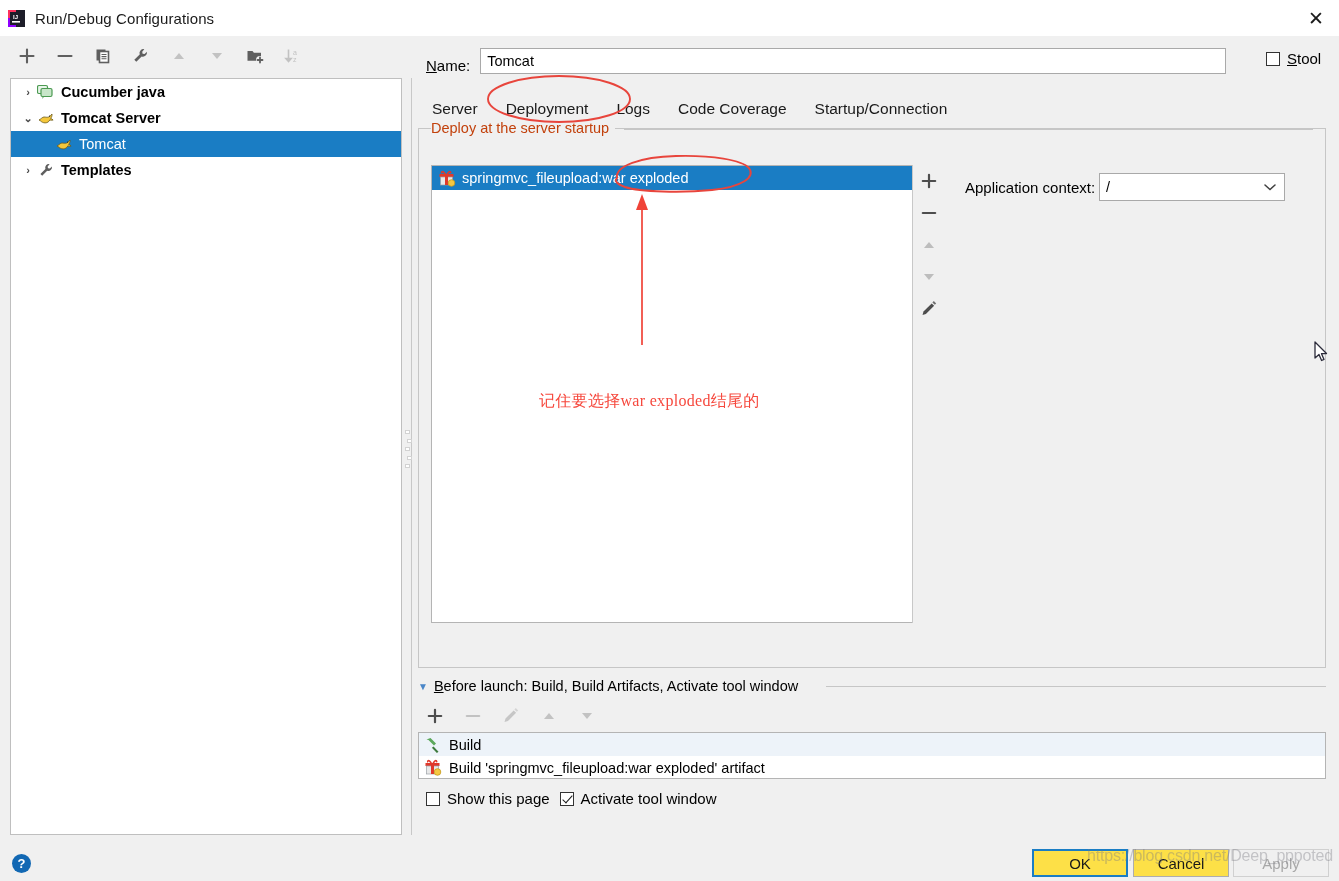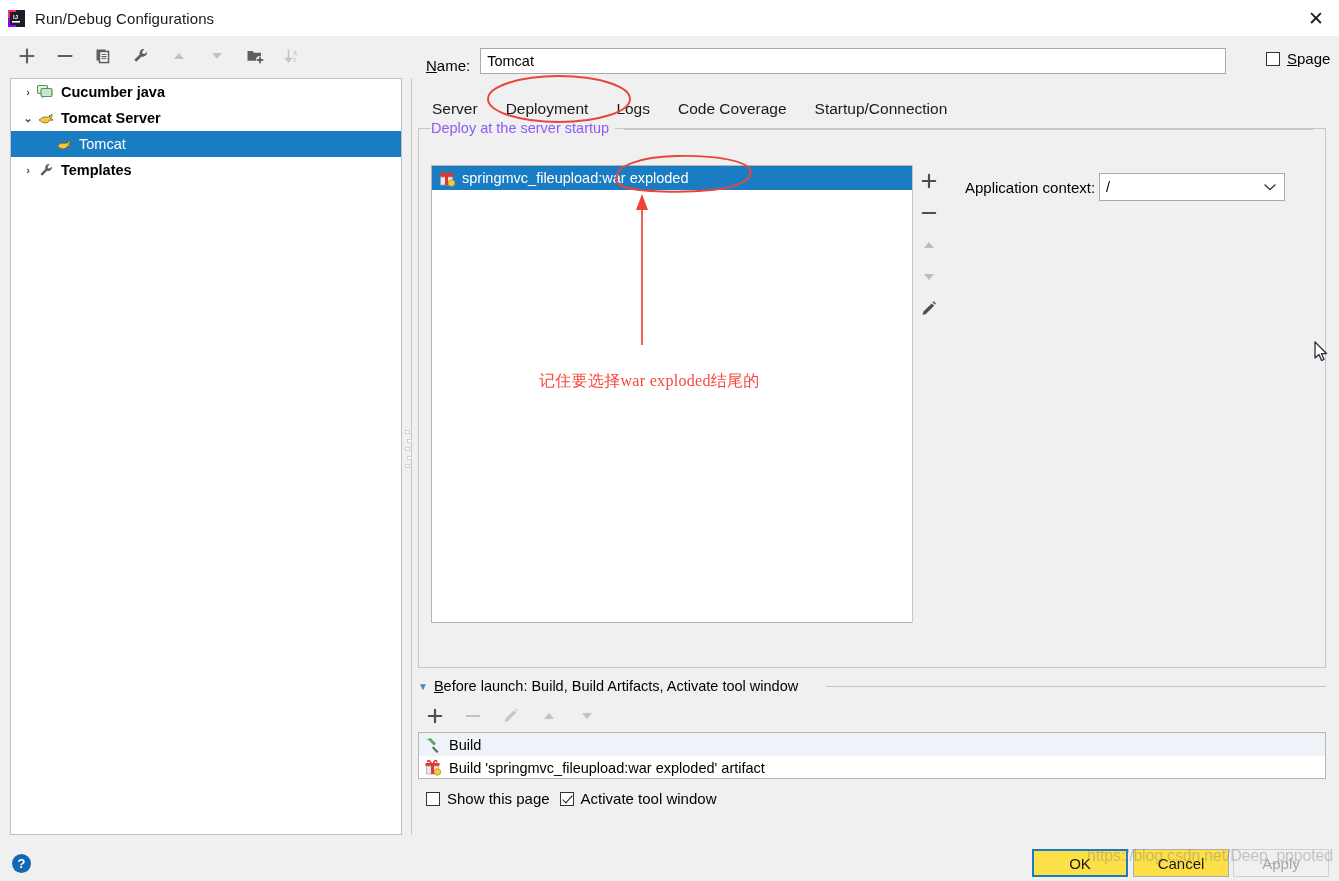--- a/index.html
+++ b/index.html
@@ -117,21 +117,21 @@
     height: 4px; background: #3f7fd0;
   }
 
   .tab-content {
     position: absolute; left: 418px; top: 128px; width: 908px; height: 540px;
     background: #f0f0f0; border: 1px solid #c6c6c6; border-top: 1px solid #c6c6c6;
   }
 
   .deploy-legend {
     position: absolute; left: 12px; top: -9px; background: #f0f0f0;
-    padding: 0 6px 0 0; font-size: 14.5px; color: #8b5cf6;
+    padding: 0 6px 0 0; font-size: 14.5px; color: #c2410c;
   }
   .legend-line {
     position: absolute; left: 205px; right: 12px; top: 0px; height: 1px; background: #c6c6c6;
   }
 
   .deploy-list-wrap {
     position: absolute; left: 12px; top: 36px; width: 513px; height: 458px;
     border: 1px solid #b4b4b4; background: #fff;
   }
   .deploy-item {
@@ -207,21 +207,21 @@
   }
   .btn.primary { border: 2px solid #1a7dc4; }
   .btn.disabled { color: #a8a8a8; border-color: #d0d0d0; background: #f0f0f0; }
   #btn-ok { left: 1032px; top: 849px; width: 96px; }
   #btn-cancel { left: 1133px; top: 849px; width: 96px; }
   #btn-apply { left: 1233px; top: 849px; width: 96px; }
 
   
   .anno { position: absolute; pointer-events: none; }
   .anno-text {
-    position: absolute; left: 539px; top: 371px;
+    position: absolute; left: 539px; top: 391px;
     color: #f6483d; font-size: 16px; font-family: "Liberation Serif", serif;
     white-space: nowrap; letter-spacing: .3px;
   }
   .watermark {
     position: absolute; left: 1087px; top: 847px; width: 250px; height: 30px;
     color: rgba(120,120,130,0.38); font-size: 16px; white-space: nowrap;
     pointer-events: none; letter-spacing: -0.2px;
   }
   .cursor { position: absolute; left: 1314px; top: 341px; }
 </style>
@@ -355,21 +355,21 @@
     </div>
   </div>
 
   <div class="name-row">
     <span class="name-label"><u>N</u><span>ame:</span></span>
     <input class="name-input" type="text" value="Tomcat" style="">
   </div>
 
   <div class="share-box">
     <span class="cbx"></span>
-    <span><u>S</u><span>page</span></span>
+    <span><u>S</u><span>tool</span></span>
   </div>
 
   <div class="tabs">
     <div class="tab">Server</div>
     <div class="tab active">Deployment</div>
     <div class="tab">Logs</div>
     <div class="tab">Code Coverage</div>
     <div class="tab">Startup/Connection</div>
   </div>
 

